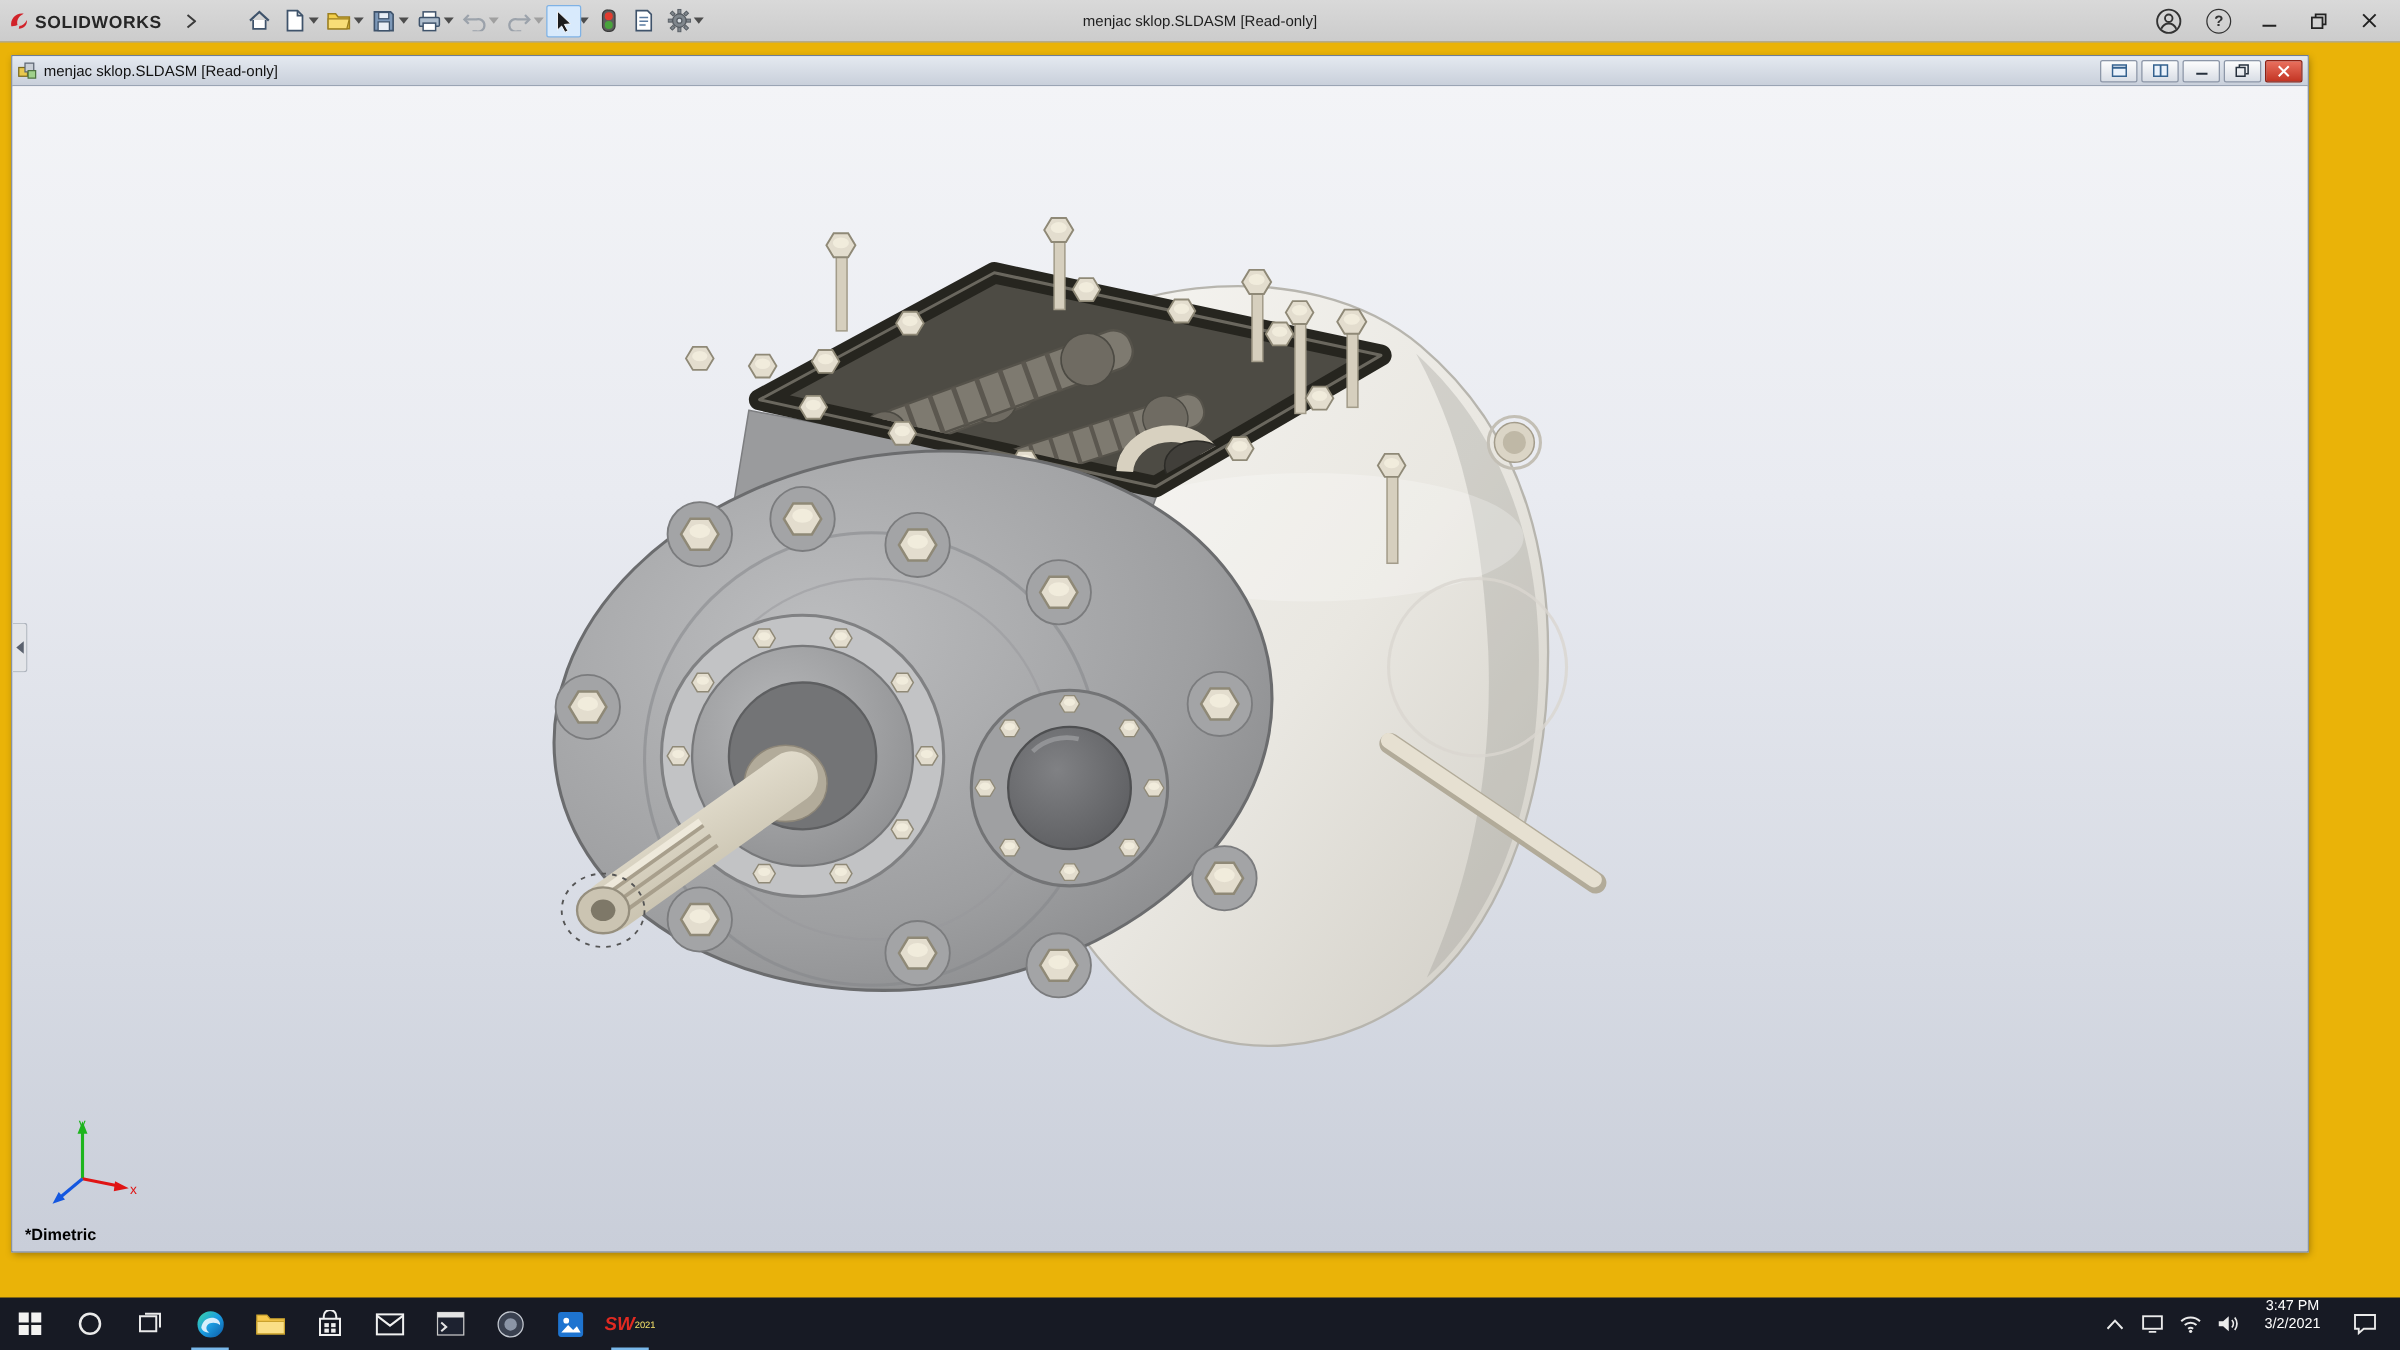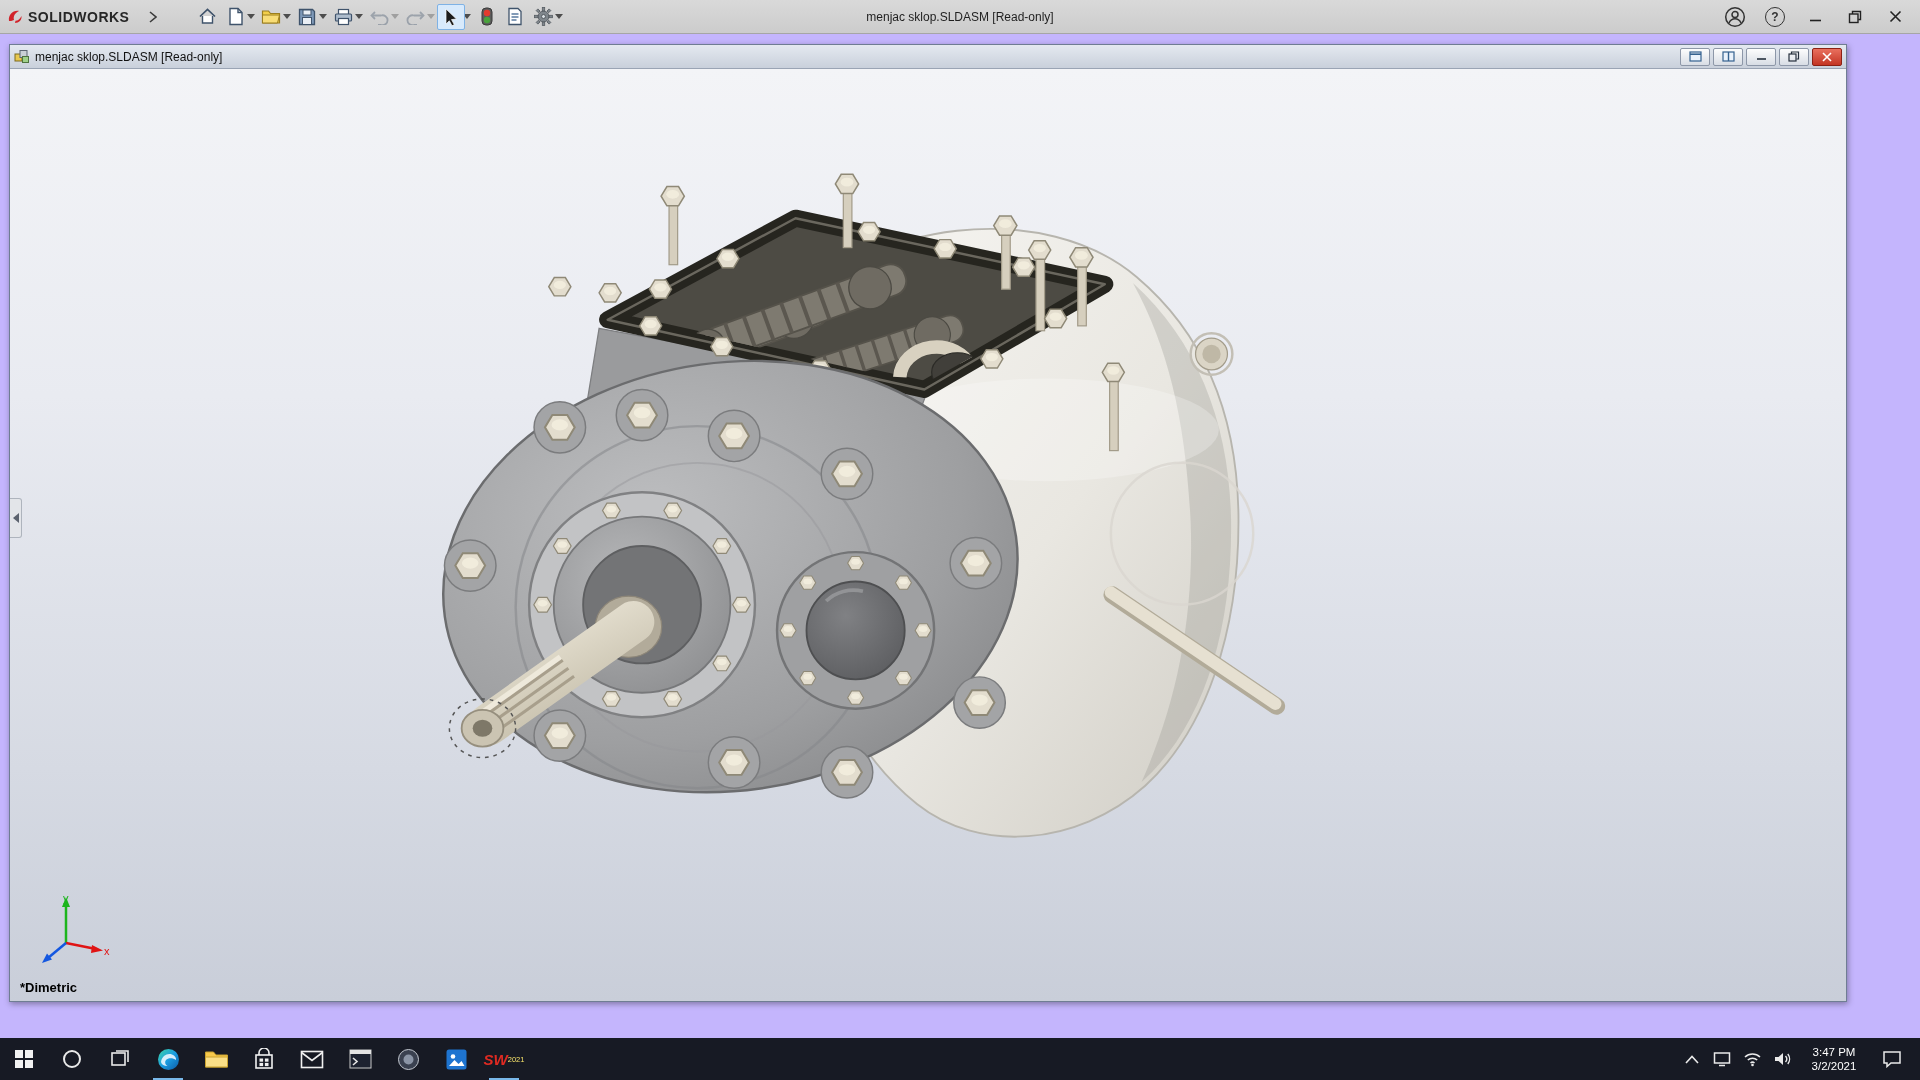--- a/index.html
+++ b/index.html
@@ -1,18 +1,18 @@
 <!DOCTYPE html>
 <html><head>
 <meta charset="utf-8">
 <style>
   * { margin:0; padding:0; box-sizing:border-box; }
   html,body { width:1920px; height:1080px; overflow:hidden; }
   body { font-family:"Liberation Sans", sans-serif; }
-  .screen { position:relative; width:1920px; height:1080px; background:#c4b5fd; overflow:hidden; }
+  .screen { position:relative; width:1920px; height:1080px; background:#eab308; overflow:hidden; }
 
   
   .app-titlebar {
     position:absolute; top:0; left:0; right:0; height:34px;
     background:linear-gradient(#d9d9d9,#cccccc);
     border-bottom:1px solid #a6a6a6;
     display:flex; align-items:center; padding:0 6px; z-index:50;
   }
   .brand { display:flex; align-items:center; gap:4px; margin-right:10px; }
   .brand-name { font-size:14px; font-weight:bold; color:#262626; letter-spacing:.5px; }
@@ -77,21 +77,21 @@
   .win-logo { display:grid; grid-template-columns:8px 8px; grid-template-rows:8px 8px; gap:2px; }
   .win-logo span { background:#f2f2f2; display:block; }
   .search-box {
     width:312px; background:#ffffff; border:1px solid #6f6f6f; display:flex; align-items:center; gap:8px; padding:0 10px;
   }
   .search-box input { border:none; outline:none; font-size:13.5px; color:#444; width:240px; background:transparent; font-family:"Liberation Sans",sans-serif; }
   .task-icon { width:48px; display:flex; align-items:center; justify-content:center; position:relative; }
   .task-icon.active::after { content:""; position:absolute; left:9px; right:9px; bottom:0; height:2.5px; background:#79b8ea; }
   .sw-glyph { color:#e02a22; font-weight:bold; font-style:italic; font-size:15px; line-height:13px; }
   .sw-badge { color:#f5e16a; font-size:7.5px; text-align:right; line-height:7px; }
-  .tray { margin-left:auto; display:flex; align-items:center; }
+  .tray { margin-left:auto; display:flex; align-items:flex-start; }
   .tray-icon { width:30px; height:42px; display:flex; align-items:center; justify-content:center; }
   .clock { width:74px; text-align:center; color:#fff; font-size:11.5px; line-height:14px; padding:0 4px; }
   .action-center { width:42px; height:42px; display:flex; align-items:center; justify-content:center; }
   .show-desktop { width:7px; border-left:1px solid #3a3e4b; }
 </style>
 </head>
 <body>
 
 <div class="screen">
 

